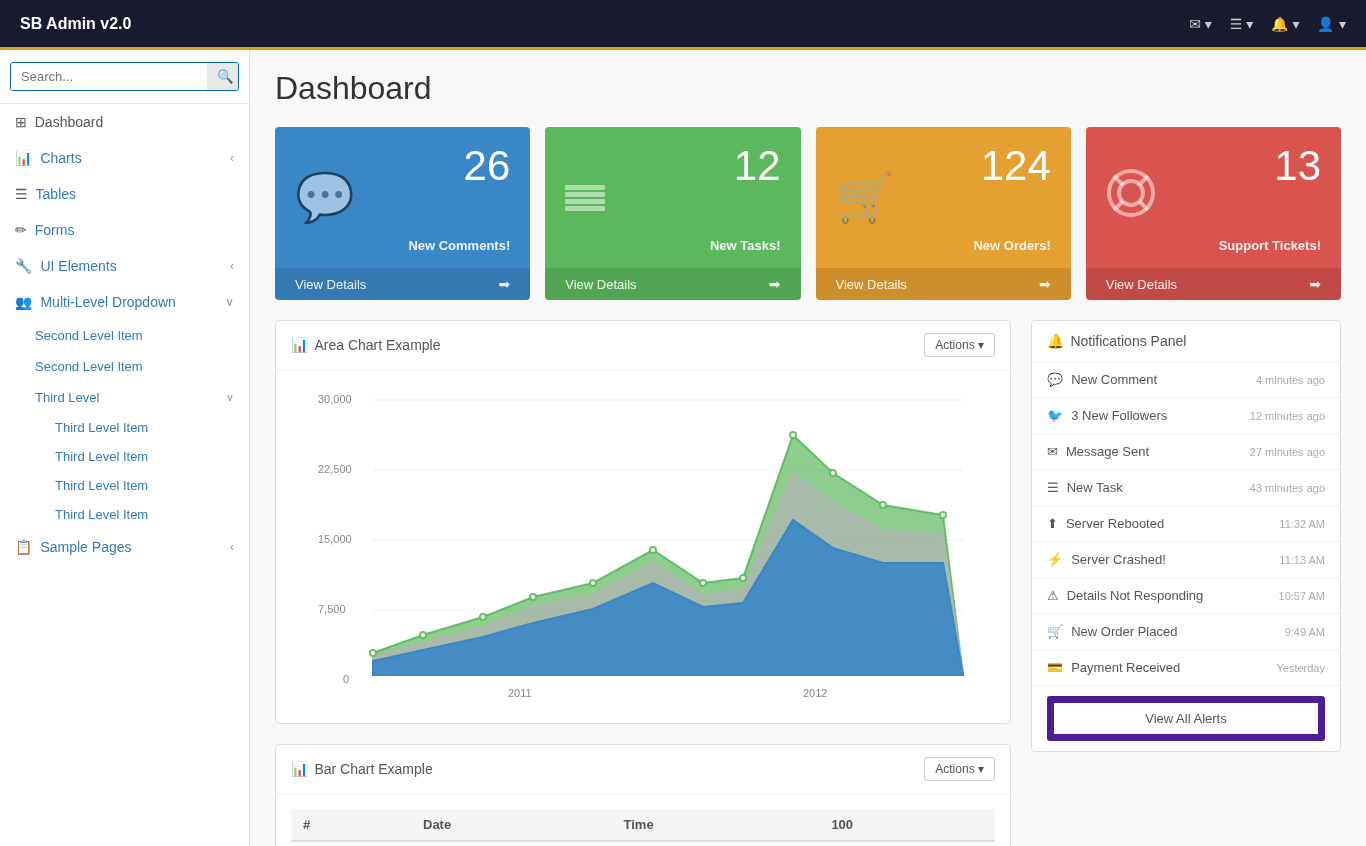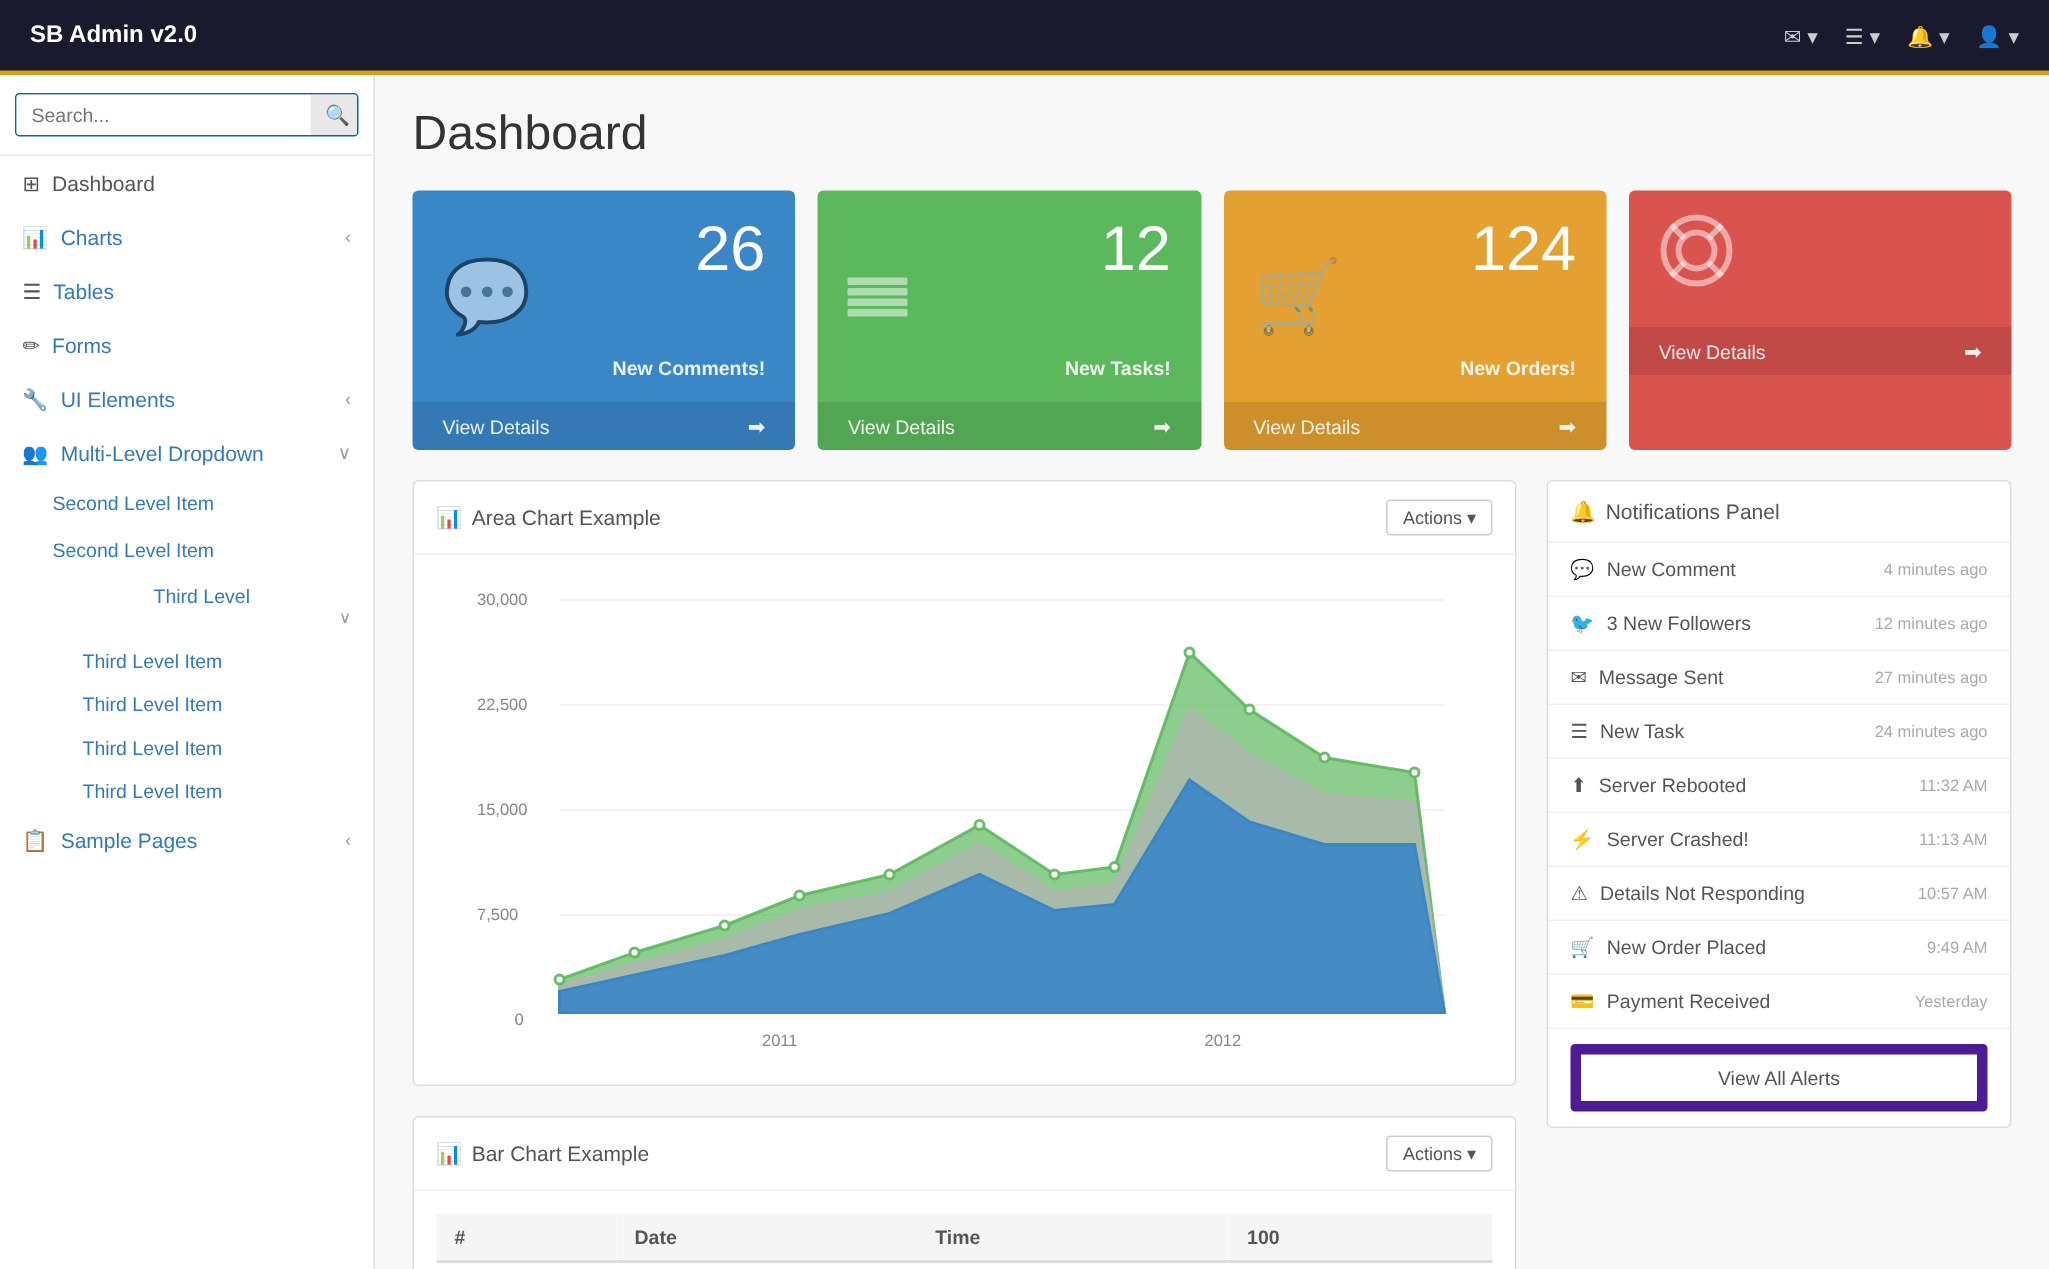--- a/index.html
+++ b/index.html
@@ -105,21 +105,20 @@
       color: #337ab7;
       font-size: 13px;
     }
     .sidebar-third-level-header {
       display: flex;
       align-items: center;
       padding: 8px 15px 8px 35px;
       cursor: pointer;
       color: #337ab7;
       font-size: 13px;
-      flex-direction: column;
     }
     .sidebar-third-level-header .chevron {
       margin-left: auto;
       font-size: 11px;
       color: #999;
     }
     .sidebar-third-item {
       padding: 7px 15px 7px 55px;
       cursor: pointer;
       color: #337ab7;
@@ -426,20 +425,24 @@
         <div class="stat-card-top">
           <div class="stat-card-icon" style="font-size: 44px; color: rgba(255,255,255,0.5);">
             <svg width="50" height="50" viewBox="0 0 50 50">
               <circle cx="25" cy="25" r="22" fill="none" stroke="rgba(255,255,255,0.5)" stroke-width="4"></circle>
               <circle cx="25" cy="25" r="12" fill="none" stroke="rgba(255,255,255,0.5)" stroke-width="4"></circle>
               <line x1="8" y1="8" x2="17" y2="17" stroke="rgba(255,255,255,0.5)" stroke-width="4"></line>
               <line x1="42" y1="8" x2="33" y2="17" stroke="rgba(255,255,255,0.5)" stroke-width="4"></line>
               <line x1="8" y1="42" x2="17" y2="33" stroke="rgba(255,255,255,0.5)" stroke-width="4"></line>
               <line x1="42" y1="42" x2="33" y2="33" stroke="rgba(255,255,255,0.5)" stroke-width="4"></line>
             </svg>
+          </div>
+          <div>
+            <div class="stat-card-value">13</div>
+            <div class="stat-card-label">Support Tickets!</div>
           </div>
         </div>
         <div class="stat-card-bottom">
           <span class="stat-card-link">View Details</span>
           <span class="stat-card-arrow">➡</span>
         </div>
       </div>
     </div>
 
     <div class="dashboard-lower">
@@ -551,21 +554,21 @@
             <span>Message Sent</span>
           </div>
           <span class="notif-item-time">27 minutes ago</span>
         </div>
 
         <div class="notif-item">
           <div class="notif-item-left">
             <span class="notif-item-icon">☰</span>
             <span>New Task</span>
           </div>
-          <span class="notif-item-time">24 minutes ago</span>
+          <span class="notif-item-time">43 minutes ago</span>
         </div>
 
         <div class="notif-item">
           <div class="notif-item-left">
             <span class="notif-item-icon">⬆</span>
             <span>Server Rebooted</span>
           </div>
           <span class="notif-item-time">11:32 AM</span>
         </div>
 

